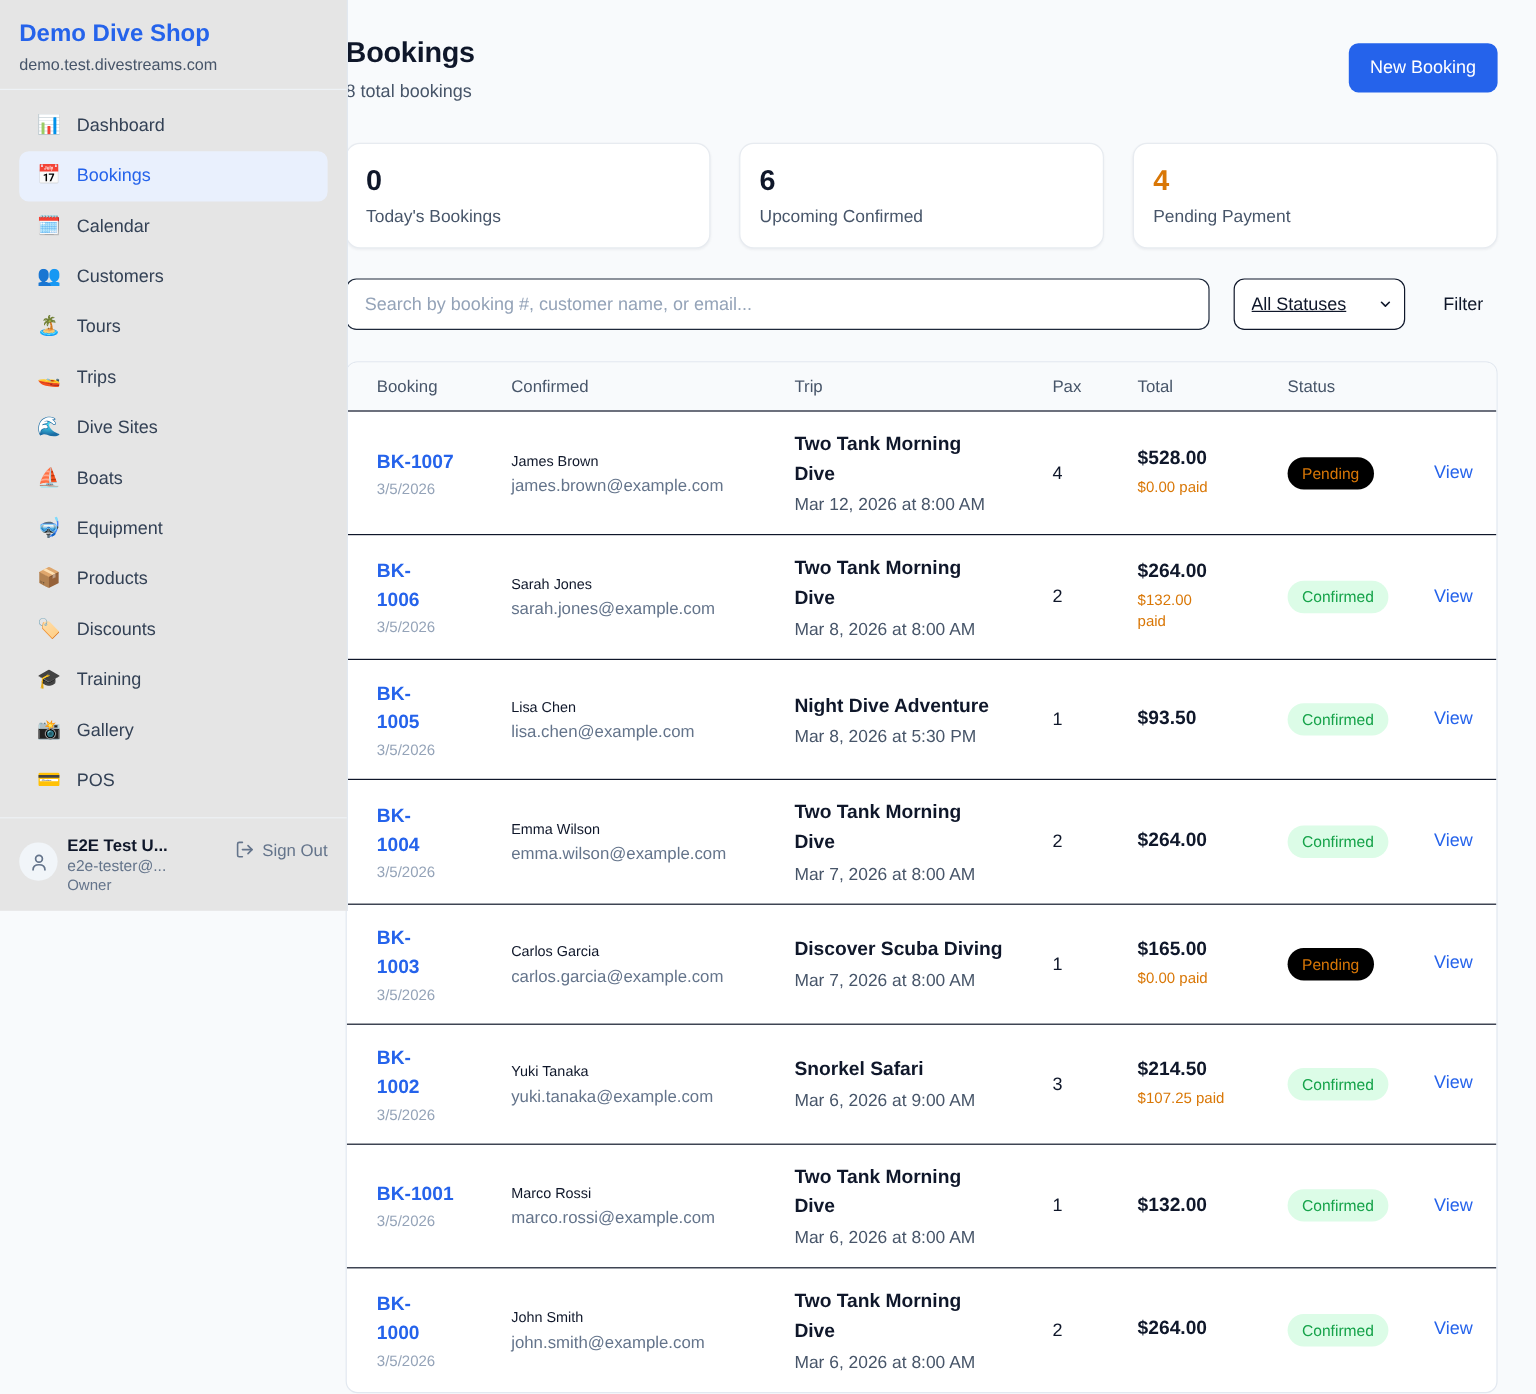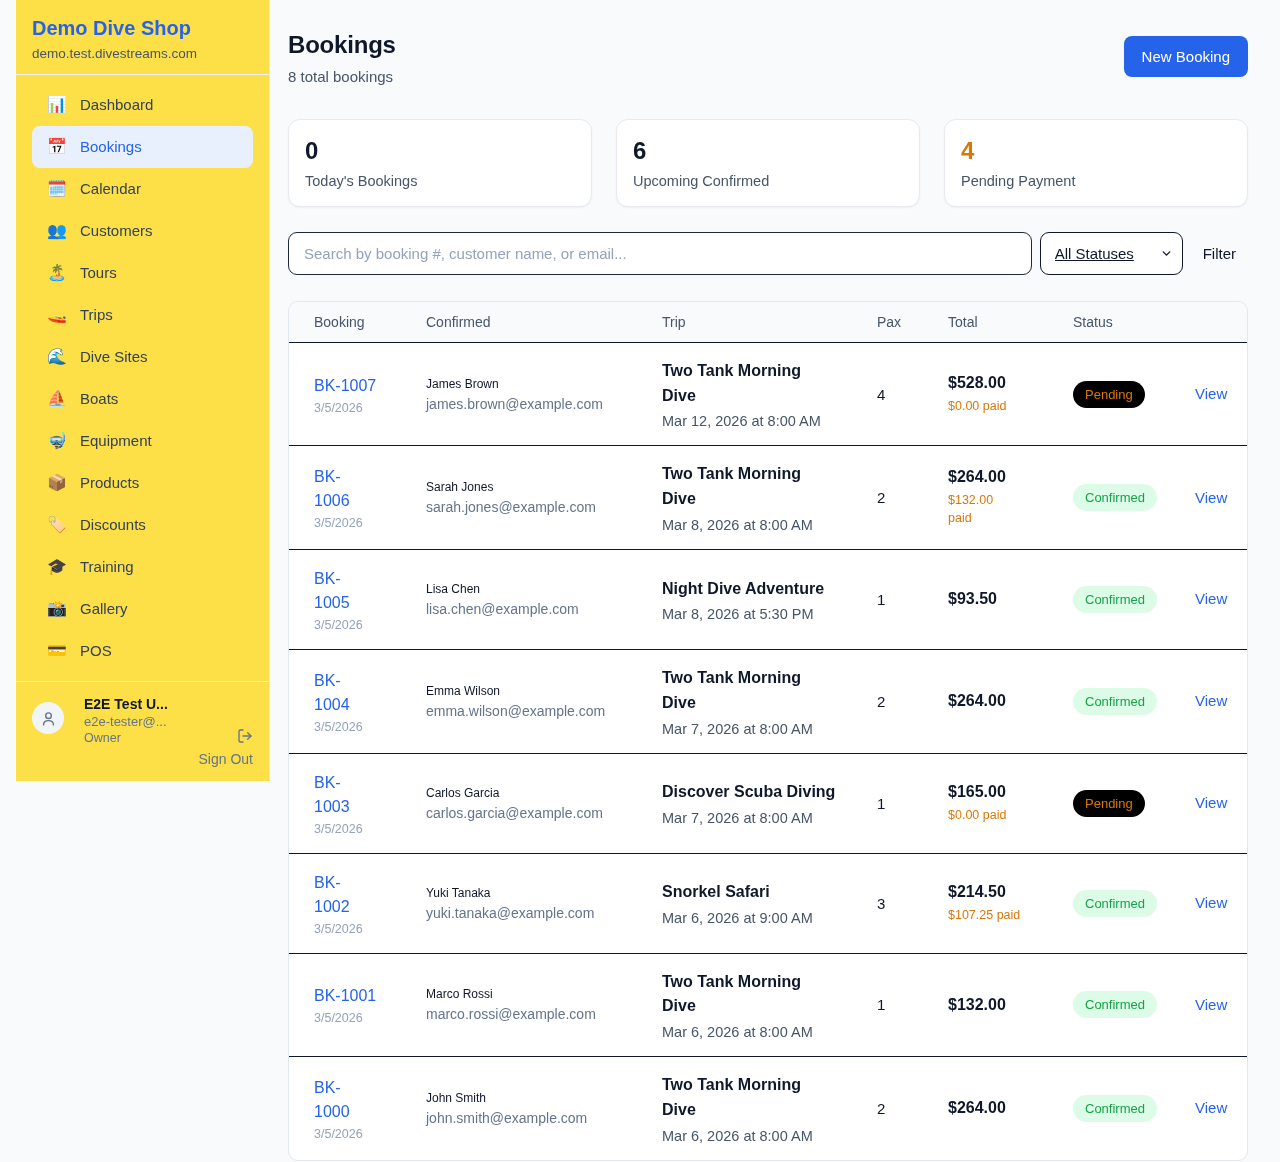--- a/index.html
+++ b/index.html
@@ -13,72 +13,71 @@
   }
   *{box-sizing:border-box;margin:0;padding:0;}
   body{
     width:1280px;height:1162px;position:relative;
     background:#f8fafc;color:var(--dark);
     font-family:"Liberation Sans","DejaVu Sans",sans-serif;
     overflow:hidden;
   }
   
   .sidebar{
-    position:absolute;top:0;left:16px;width:254px;background:#fde047;
+    position:absolute;top:0;left:0;width:290px;background:#e5e5e5;
     border-right:1px solid var(--border);
   }
   .brand-block{padding:17px 16px 13px;border-bottom:1px solid #eef2f6;}
   .brand{color:var(--accent);font-size:20px;font-weight:bold;}
   .domain{color:var(--muted);font-size:13.5px;margin-top:6px;}
   .nav{padding:9px 16px;}
   .nav-item{
     display:flex;align-items:center;gap:13px;
     padding:11px 15px;border-radius:8px;font-size:15px;color:#334155;
     cursor:pointer;line-height:20px;
   }
   .nav-item.active{background:#e9f0fd;color:var(--accent);}
   .nav-icon{width:20px;font-size:16px;text-align:center;flex:0 0 20px;}
   .side-footer{
     border-top:1px solid #eef2f6;padding:14px 16px;
-    display:flex;align-items:flex-start;gap:20px;
+    display:flex;align-items:flex-start;gap:8px;
   }
   .avatar{
     width:32px;height:32px;border-radius:50%;background:#f1f5f9;
     display:flex;align-items:center;justify-content:center;flex:0 0 32px;
     margin-top:6px;color:#64748b;
   }
   .user-info{flex:1;min-width:0;}
   .user-name{font-size:14px;font-weight:bold;color:var(--dark);}
   .user-email{font-size:13px;color:#64748b;margin-top:2px;}
   .user-role{font-size:12.5px;color:#64748b;margin-top:2px;}
   .signout{
-    display:flex;align-items:flex-end;gap:7px;color:#64748b;font-size:14px;
-    background:none;border:none;cursor:pointer;margin-top:32px;white-space:nowrap;
+    display:flex;align-items:flex-start;gap:7px;color:#64748b;font-size:14px;
+    background:none;border:none;cursor:pointer;margin-top:4px;white-space:nowrap;
     font-family:inherit;
-    flex-direction:column;
   }
   
   .main{margin-left:256px;padding:31px 32px 0;}
   .page-head{display:flex;justify-content:space-between;align-items:flex-start;}
   .page-title{font-size:24px;font-weight:bold;letter-spacing:-.2px;}
   .page-subtitle{font-size:15px;color:var(--muted);margin-top:9px;}
   .btn-primary{
     background:var(--accent);color:#fff;border:none;border-radius:8px;
     padding:12px 18px;font-size:15px;cursor:pointer;margin-top:5px;
     font-family:inherit;
   }
   .stats{display:grid;grid-template-columns:repeat(3,1fr);gap:24px;margin-top:34px;}
   .card{
     background:#fff;border:1px solid #e7ebf0;border-radius:12px;
     padding:17px 16px;box-shadow:0 1px 2px rgba(16,24,40,.05);
   }
   .card-value{font-size:24px;font-weight:bold;line-height:1.2;}
   .card-value.orange{color:var(--orange);}
   .card-label{font-size:14.5px;color:var(--muted);margin-top:7px;}
-  .controls{display:flex;align-items:center;gap:8px;margin-top:25px;}
+  .controls{display:flex;align-items:center;gap:20px;margin-top:25px;}
   .search{
     flex:1;height:43px;border:1px solid #1e293b;border-radius:9px;
     padding:0 15px;font-size:15px;color:var(--dark);background:#fff;outline:none;
     font-family:inherit;
   }
   .search::placeholder{color:#94a3b8;}
   .select-wrap{position:relative;width:143px;flex:0 0 143px;}
   .select-wrap select{
     width:100%;height:43px;border:1.5px solid var(--dark);border-radius:9px;
     background:#fff;font-size:15px;padding:0 30px 0 14px;
@@ -100,21 +99,21 @@
     display:grid;
     grid-template-columns:112px 236px 215px 71px 125px 122px 1fr;
     padding-left:25px;padding-right:16px;align-items:center;
   }
   .thead{
     height:41px;background:#f8fafc;border-bottom:1px solid var(--dark);
     font-size:14px;color:var(--muted);
   }
   .row{min-height:100px;padding-top:16px;padding-bottom:16px;border-bottom:1px solid var(--dark);}
   .row:last-child{border-bottom:none;}
-  .booking-id{color:var(--accent);font-weight:normal;font-size:16px;line-height:1.5;cursor:pointer;}
+  .booking-id{color:var(--accent);font-weight:bold;font-size:16px;line-height:1.5;cursor:pointer;}
   .booking-id.wrap{max-width:46px;}
   .booking-date{color:var(--faint);font-size:12.5px;margin-top:3px;}
   .cust-name{font-size:12px;color:var(--dark);}
   .cust-email{font-size:14px;color:#64748b;margin-top:5px;}
   .trip-name{font-size:16px;font-weight:600;max-width:176px;line-height:1.55;}
   .trip-when{font-size:14.5px;color:var(--muted);margin-top:5px;}
   .pax-cell{font-size:15px;}
   .total{font-size:16px;font-weight:bold;}
   .paid{font-size:12.5px;color:var(--orange);margin-top:5px;line-height:1.45;}
   .paid.wrap{max-width:64px;}

